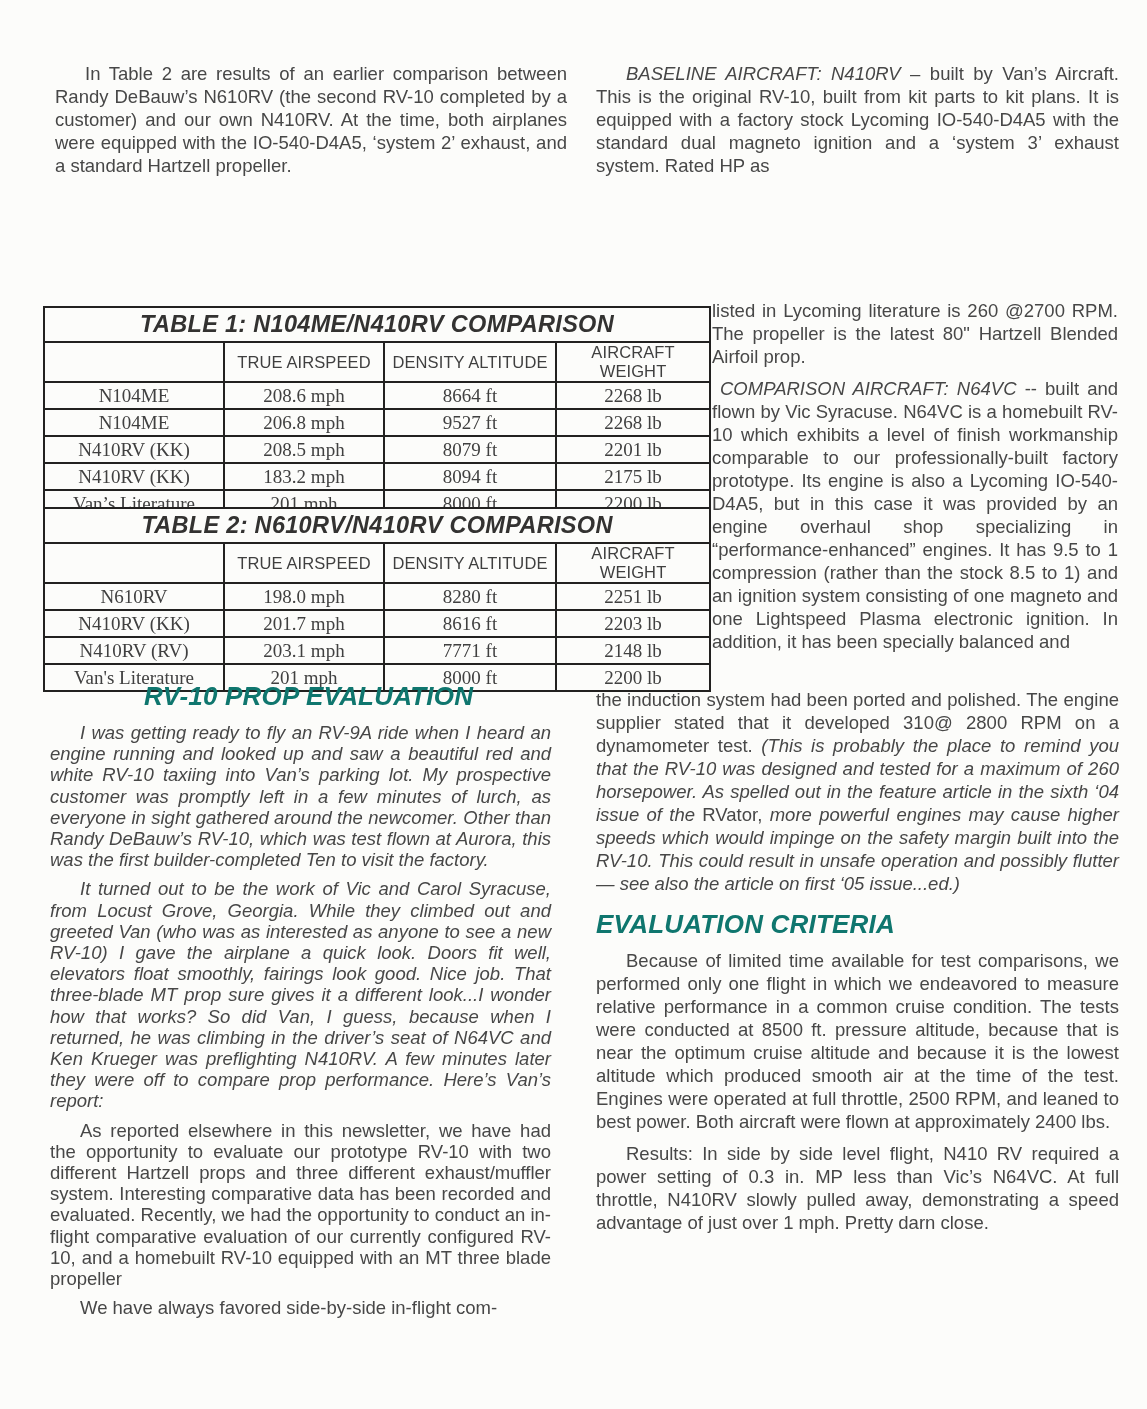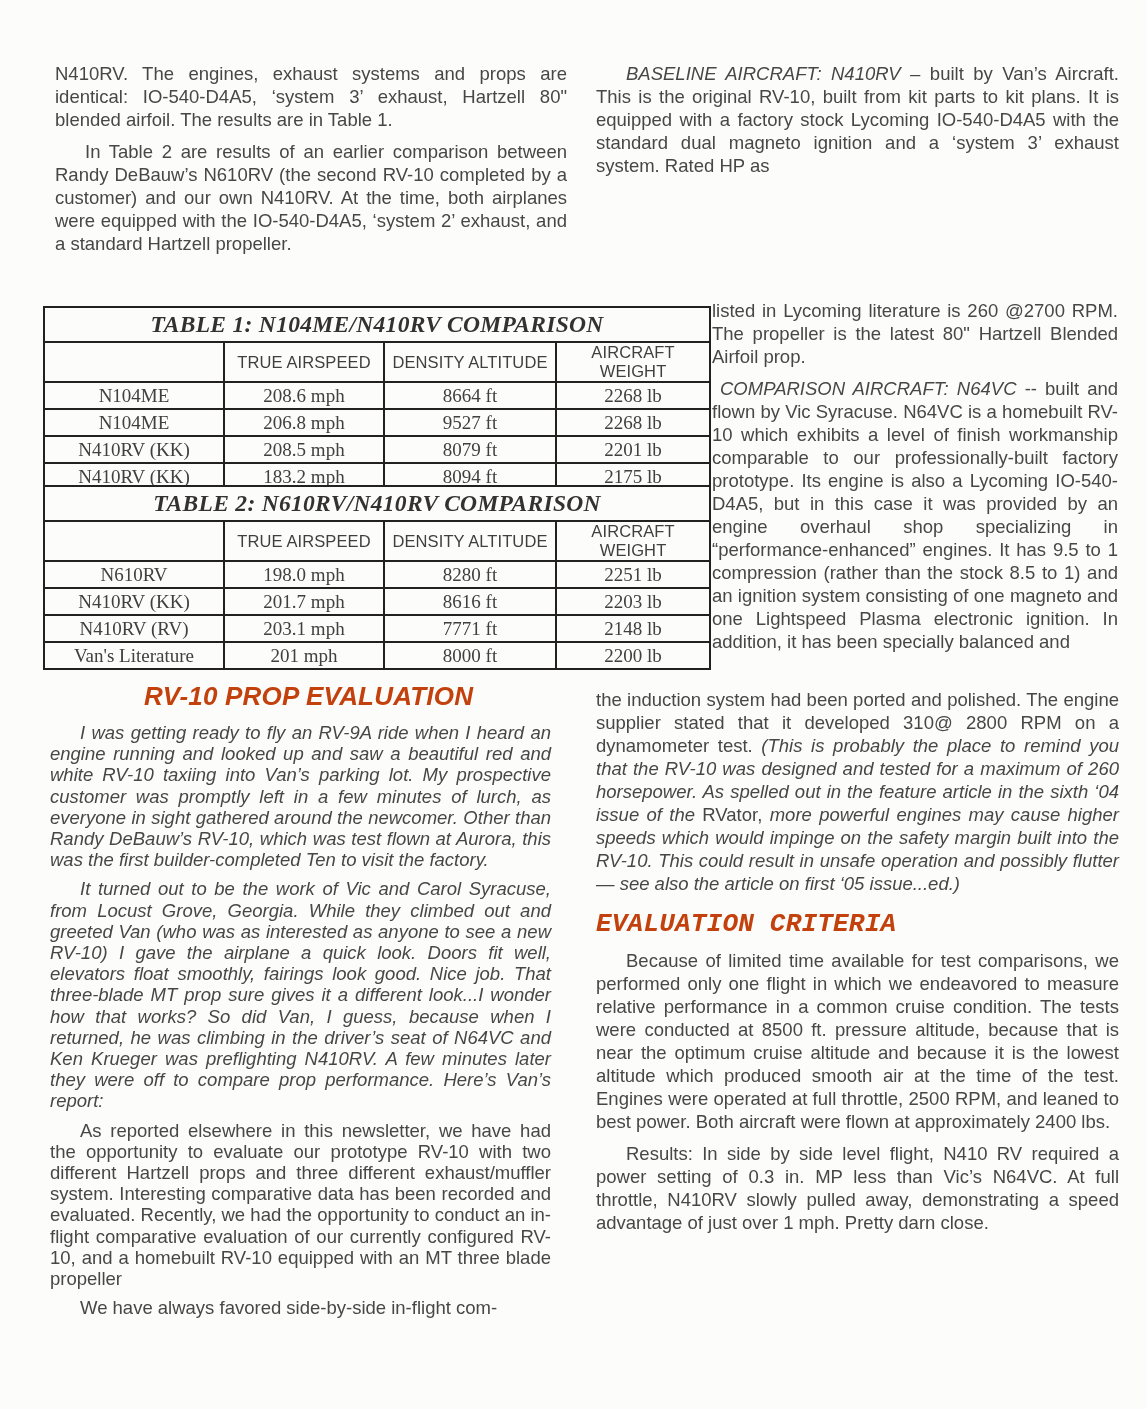--- a/index.html
+++ b/index.html
@@ -16,42 +16,42 @@
   .txt{font-size:18.5px;line-height:23px;text-align:justify;}
   .txt p{margin:0 0 9px 0;}
   .indent{text-indent:30px;}
   .noindent{text-indent:0;}
   .italic{font-style:italic;}
   .roman{font-style:normal;}
   .lead-italic{font-style:italic;}
   h2.col-heading{
     font-size:26px;line-height:30px;
     font-style:italic;font-weight:bold;
-    color:#c2410c;margin:0 0 11px 0;
+    color:#0f766e;margin:0 0 11px 0;
     letter-spacing:0.2px;
   }
   .centered{text-align:center;}
   .left-offset{margin-left:26px;text-align:left;}
   
   table.cmp{
     border-collapse:collapse;
     width:100%;
     background:#fcfcfa;
     color:#404040;
     table-layout:fixed;
   }
   table.cmp td,table.cmp th{
     border:2px solid #222120;
     padding:0;
     text-align:center;
     vertical-align:middle;
     overflow:hidden;
   }
   td.tbl-title{
-    font-family:Liberation Serif, serif;
+    font-family:Liberation Sans, sans-serif;
     font-style:italic;font-weight:bold;
     font-size:23.5px;
     height:33px;
     color:#333231;
     letter-spacing:0.3px;
   }
   tr.hdr td{
     font-size:16.5px;
     height:27px;
     color:#3f3f3f;
@@ -65,21 +65,20 @@
   #leftcol-bottom .txt p{margin:0 16px 8px 0;}
   #leftcol-bottom{line-height:21.2px;}
   #leftcol-bottom .txt{line-height:21.2px;}
 </style>
 </head>
 <body>
 
 <div id="page">
 
   <div id="leftcol-top" class="block txt" style="left:55px;top:62px;width:512px;">
-    <p class="noindent">N410RV.  The engines, exhaust systems and props are identical: IO-540-D4A5, ‘system 3’ exhaust, Hartzell 80" blended airfoil. The results are in Table 1.</p>
     <p class="indent">In Table 2 are results of an earlier comparison between Randy DeBauw’s N610RV (the second RV-10 completed by a customer) and our own N410RV. At the time, both airplanes were equipped with the IO-540-D4A5, ‘system 2’ exhaust, and a standard Hartzell propeller.</p>
   </div>
 
   <div class="block" style="left:43px;top:306px;width:666px;">
     <table class="cmp">
       <colgroup>
           <col style="width:180px">
           <col style="width:160px">
           <col style="width:172px">
           <col style="width:154px">
@@ -121,21 +120,21 @@
       <tr class="data">
         <td>Van’s Literature</td>
         <td>201 mph</td>
         <td>8000 ft</td>
         <td>2200 lb</td>
       </tr>
     </tbody>
       </table>
   </div>
 
-  <div class="block" style="left:43px;top:485px;width:666px;">
+  <div class="block" style="left:43px;top:507px;width:666px;">
     <table class="cmp">
       <colgroup>
           <col style="width:180px">
           <col style="width:160px">
           <col style="width:172px">
           <col style="width:154px">
         </colgroup>
       <tbody>
           <tr>
         <td class="tbl-title" colspan="4">TABLE 2:  N610RV/N410RV COMPARISON</td>
@@ -188,18 +187,18 @@
     <p class="indent"><span class="lead-italic">BASELINE AIRCRAFT:  N410RV </span><span>– built by Van’s Aircraft.  This is the original RV-10, built from kit parts to kit plans.  It is equipped with a factory stock Lycoming IO-540-D4A5 with the standard dual magneto ignition and a ‘system 3’ exhaust system. Rated HP as</span></p>
   </div>
 
   <div id="rightcol-narrow" class="block txt" style="left:712px;top:299px;width:406px;">
     <p class="noindent">listed in Lycoming literature is 260 @2700 RPM.  The propeller is the latest 80" Hartzell Blended Airfoil prop.</p>
     <p class="noindent" style="text-indent:8px;"><span class="lead-italic">COMPARISON AIRCRAFT: N64VC </span><span>-- built and flown by Vic Syracuse. N64VC is a homebuilt RV-10 which exhibits a level of finish workmanship comparable to our professionally-built factory prototype.  Its engine is also a Lycoming IO-540-D4A5, but in this case it was provided by an engine overhaul shop specializing in “performance-enhanced” engines.  It has 9.5 to 1 compression (rather than the stock 8.5 to 1) and an ignition system consisting of one magneto and one Lightspeed Plasma electronic ignition.  In addition, it has been specially balanced and</span></p>
   </div>
 
   <div id="rightcol-bottom" class="block txt" style="left:596px;top:688px;width:523px;">
     <p class="noindent"><span>the induction system had been ported and polished. The engine supplier stated that it developed 310@ 2800 RPM on a dynamometer test.  </span><span class="italic">(This is probably the place to remind you that the RV-10 was designed and tested for a maximum of 260 horsepower.  As spelled out in the feature article in the sixth ‘04 issue of the </span><span class="roman">RVator,</span><span class="italic"> more powerful engines may cause higher speeds which would impinge on the safety margin built into the RV-10.  This could result in unsafe operation and possibly flutter — see also the article on  first ‘05 issue...ed.)</span></p>
-    <h2 class="col-heading left-offset" style="margin:14px 0 10px 0;font-family:Liberation Mono, monospace;">EVALUATION CRITERIA</h2>
+    <h2 class="col-heading left-offset" style="margin:14px 0 10px 0;">EVALUATION CRITERIA</h2>
     <p class="indent">Because of limited time available for test comparisons, we performed only one flight in which we endeavored to measure relative performance in a common cruise condition.  The tests were conducted at 8500 ft. pressure altitude, because that is near the optimum cruise altitude and because it is the lowest altitude which produced smooth air at the time of the test.  Engines were operated at full throttle, 2500 RPM, and leaned to best power.  Both aircraft were flown at approximately 2400 lbs.</p>
     <p class="indent">Results:   In side by side level flight, N410 RV required a power setting of 0.3 in. MP less than Vic’s N64VC.  At full throttle, N410RV slowly pulled away, demonstrating a speed advantage of just over 1 mph. Pretty darn close.</p>
   </div>
 
 </div>
 
 </body></html>

